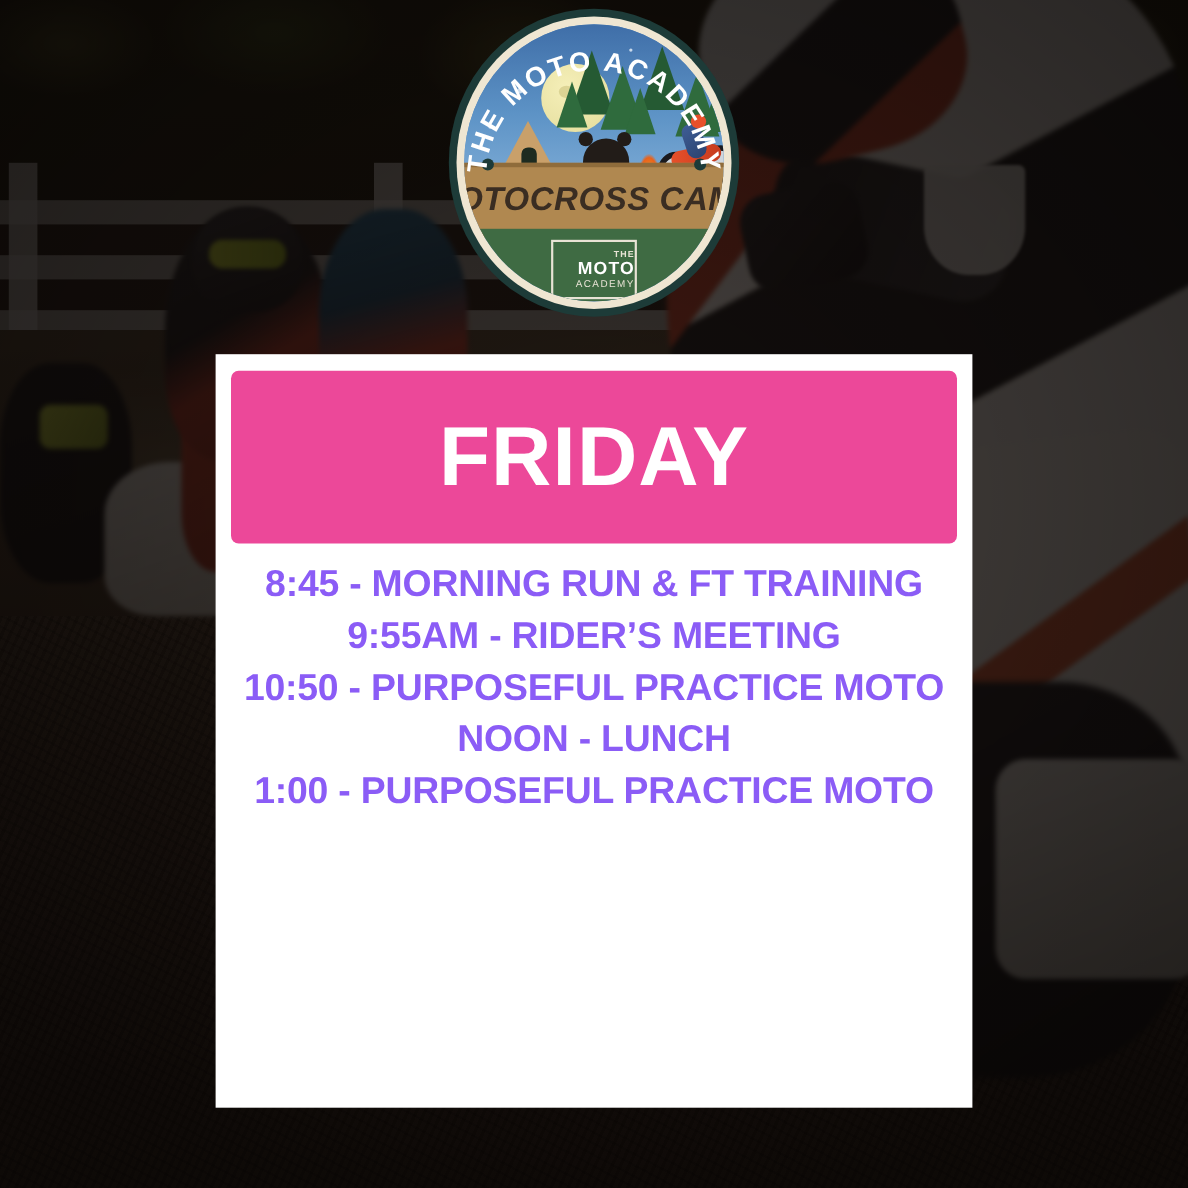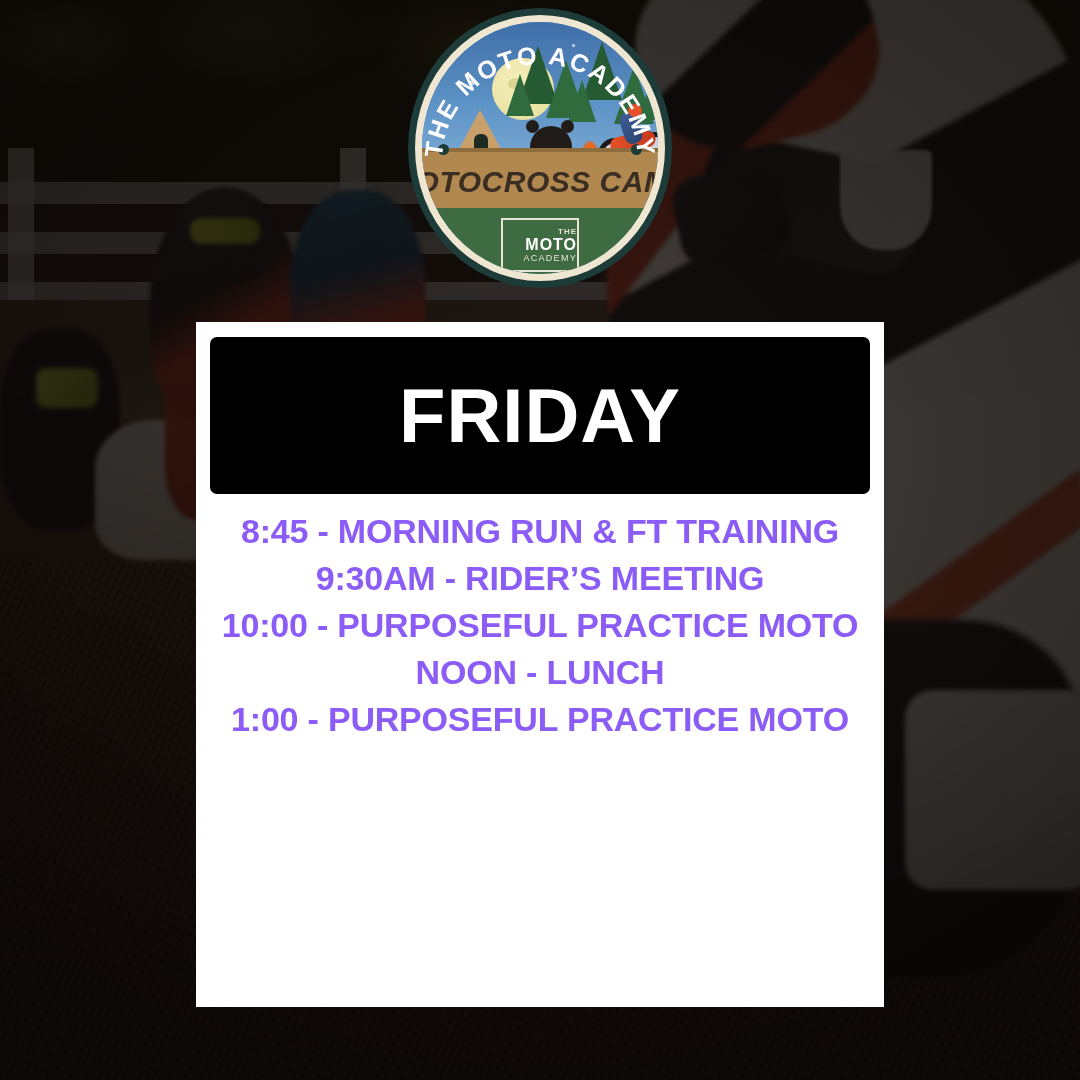--- a/index.html
+++ b/index.html
@@ -140,21 +140,21 @@
   .dotR{right:16px;}
   .minilogo{position:absolute;left:50%;transform:translateX(-50%);top:196px;
     width:74px;height:50px;border:2px solid #e8e3d5;display:flex;flex-direction:column;
     align-items:flex-end;justify-content:center;gap:1px;}
   .ml-the{font-size:8px;font-weight:bold;color:#e8e3d5;letter-spacing:1px;line-height:1;}
   .ml-moto{font-size:16px;font-weight:bold;color:#ffffff;letter-spacing:1px;line-height:1;}
   .ml-acad{font-size:9px;font-weight:normal;color:#e8e3d5;letter-spacing:1.3px;line-height:1;}
 
   
   .card{position:absolute;left:196px;top:322px;width:688px;height:685px;background:#ffffff;}
-  .day-banner{position:absolute;left:14px;top:15px;width:660px;height:157px;background:#000000;
+  .day-banner{position:absolute;left:14px;top:15px;width:660px;height:157px;background:#ec4899;
     border-radius:7px;display:flex;align-items:center;justify-content:center;}
   .day-title{font-size:76px;font-weight:bold;color:#ffffff;letter-spacing:1px;line-height:1;
     font-family:"Liberation Sans",sans-serif;}
   .sched{position:absolute;left:4px;top:186px;width:680px;text-align:center;}
   .sched-line{font-size:34px;font-weight:bold;color:#8b5cf6;line-height:47px;
     letter-spacing:-.2px;white-space:nowrap;font-family:"Liberation Sans",sans-serif;}
 </style>
 </head>
 <body>
 
@@ -258,20 +258,20 @@
       </div>
     </div>
   </div>
 
   <div class="card">
     <div class="day-banner">
       <span class="day-title">FRIDAY</span>
     </div>
     <div class="sched">
       <div class="sched-line">8:45 - MORNING RUN &amp; FT TRAINING</div>
-      <div class="sched-line">9:30AM - RIDER’S MEETING</div>
-      <div class="sched-line">10:00 - PURPOSEFUL PRACTICE MOTO</div>
+      <div class="sched-line">9:55AM - RIDER’S MEETING</div>
+      <div class="sched-line">10:50 - PURPOSEFUL PRACTICE MOTO</div>
       <div class="sched-line">NOON - LUNCH</div>
       <div class="sched-line">1:00 - PURPOSEFUL PRACTICE MOTO</div>
     </div>
   </div>
 
 </div>
 
 </body></html>

